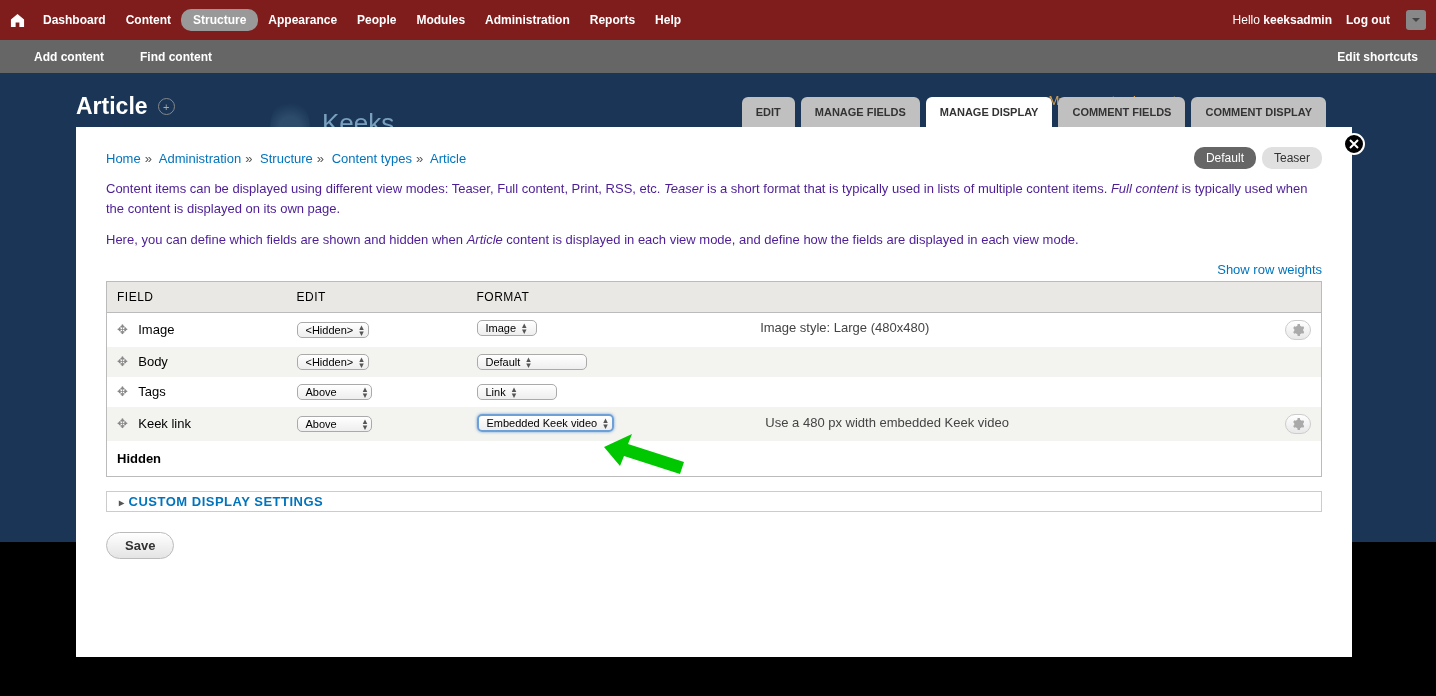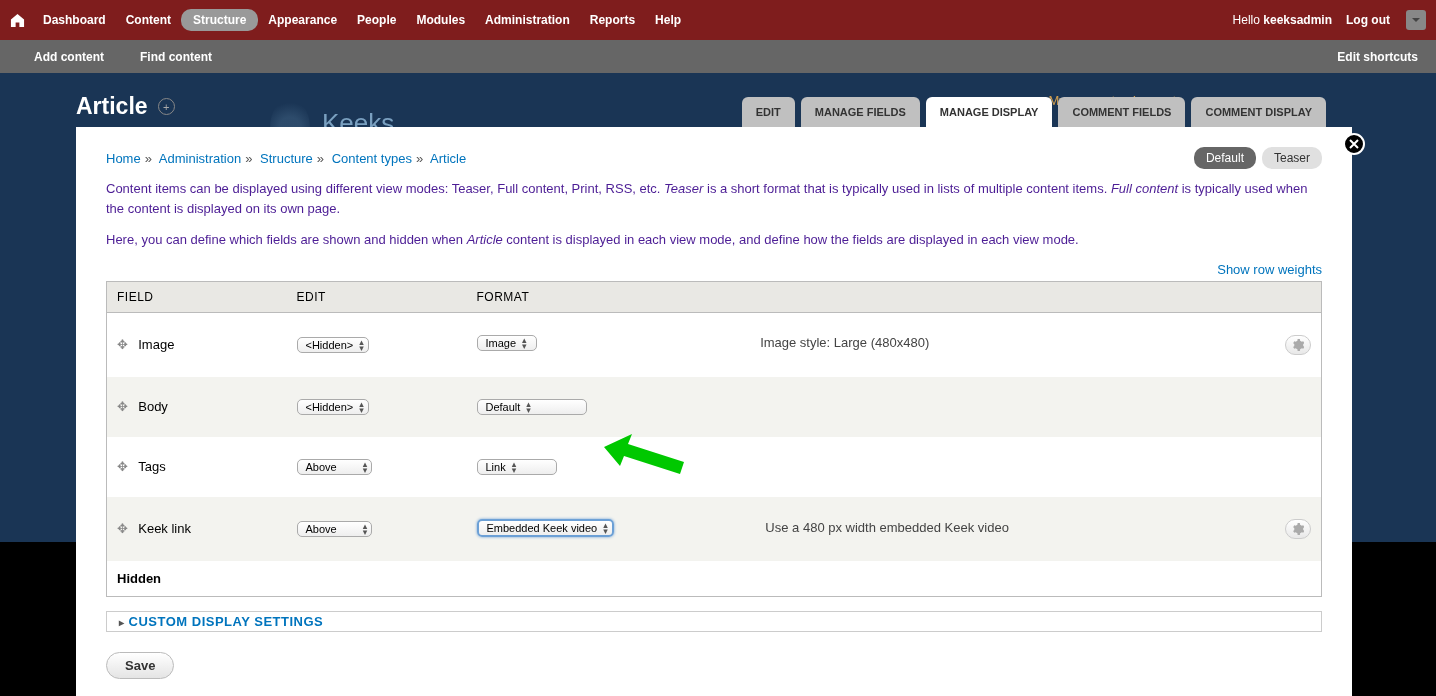--- a/index.html
+++ b/index.html
@@ -63,21 +63,21 @@
 .desc em { font-style: italic; }
 .desc p { margin-bottom: 12px; }
 
 
 .row-weights { text-align: right; margin-top: 8px; margin-bottom: 4px; }
 .row-weights a { color: #0074bd; text-decoration: none; font-size: 13px; cursor: pointer; }
 
 
 .field-table { width: 100%; border: 1px solid #bbb; border-collapse: collapse; }
 .field-table th { background: #e9e8e4; text-align: left; padding: 8px 10px; font-size: 12px; font-weight: normal; letter-spacing: 0.5px; border-bottom: 1px solid #bbb; }
-.field-table td { padding: 22px 10px; font-size: 13px; vertical-align: middle; }
+.field-table td { padding: 7px 10px; font-size: 13px; vertical-align: middle; }
 .field-table tr.odd { background: #fff; }
 .field-table tr.even { background: #f3f3ef; }
 .drag-handle { color: #888; cursor: move; font-size: 13px; display: inline-block; width: 14px; }
 .select-widget { display: inline-flex; align-items: center; background: linear-gradient(#fff, #eee); border: 1px solid #aaa; border-radius: 5px; padding: 1px 4px 1px 8px; font-size: 11px; cursor: pointer; }
 .select-widget.highlighted { border: 2px solid #6ca0d6; box-shadow: 0 0 3px #6ca0d6; }
 .select-arrows { margin-left: 6px; font-size: 9px; color: #555; line-height: 6px; }
 .summary-text { font-size: 13px; color: #444; }
 .gear-btn { float: right; width: 26px; height: 20px; border: 1px solid #ccc; border-radius: 11px; background: linear-gradient(#fff, #e8e8e8); display: flex; align-items: center; justify-content: center; cursor: pointer; }
 .gear-icon-svg { color: #aaa; }
 

